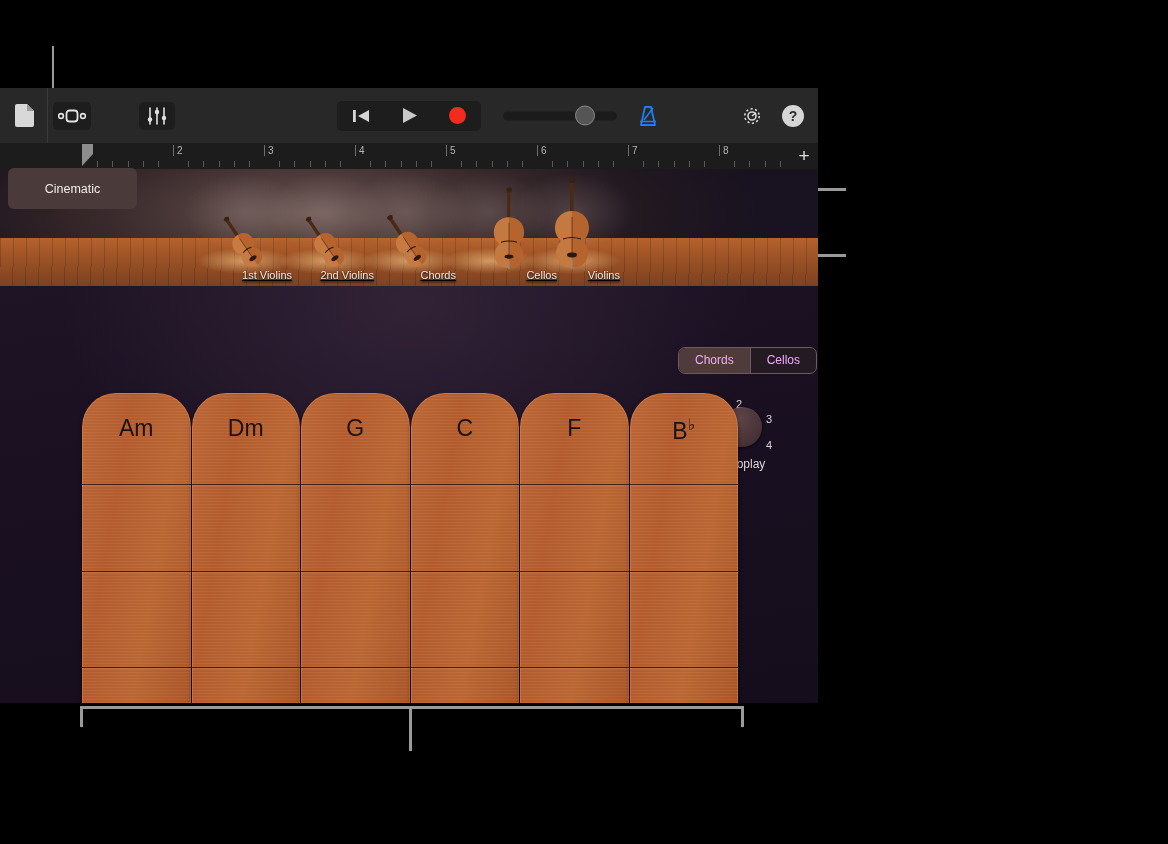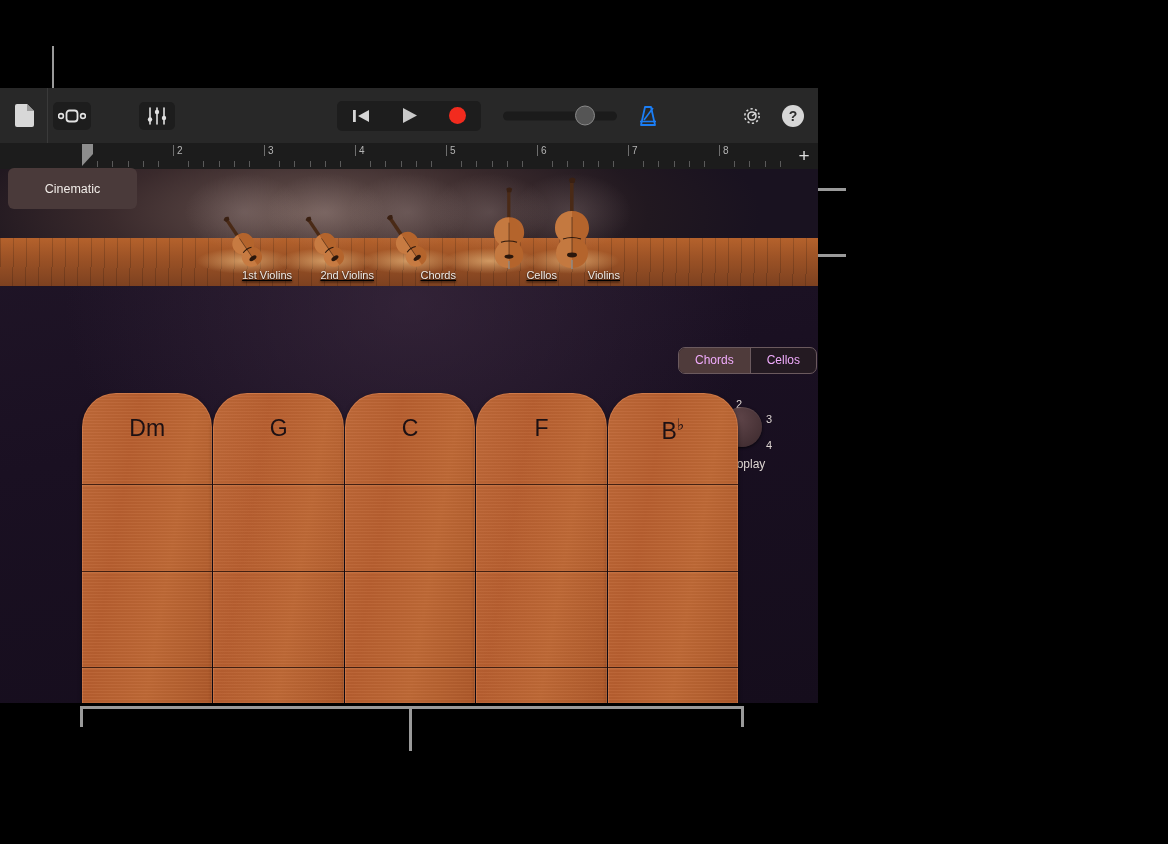--- a/index.html
+++ b/index.html
@@ -368,20 +368,26 @@
         <div class="knob-lbl" id="kl-3">3</div>
         <div class="knob-lbl" id="kl-4">4</div>
         <div id="knob">
           <div id="knob-dot"></div>
         </div>
         <div class="knob-lbl" id="kl-name">Autoplay</div>
       </div>
 
       <div id="strips">
           <div class="strip">
+            <div class="lbl">Am</div>
+            <div class="divider d1"></div>
+            <div class="divider d2"></div>
+            <div class="divider d3"></div>
+          </div>
+          <div class="strip">
             <div class="lbl">Dm</div>
             <div class="divider d1"></div>
             <div class="divider d2"></div>
             <div class="divider d3"></div>
           </div>
           <div class="strip">
             <div class="lbl">G</div>
             <div class="divider d1"></div>
             <div class="divider d2"></div>
             <div class="divider d3"></div>

